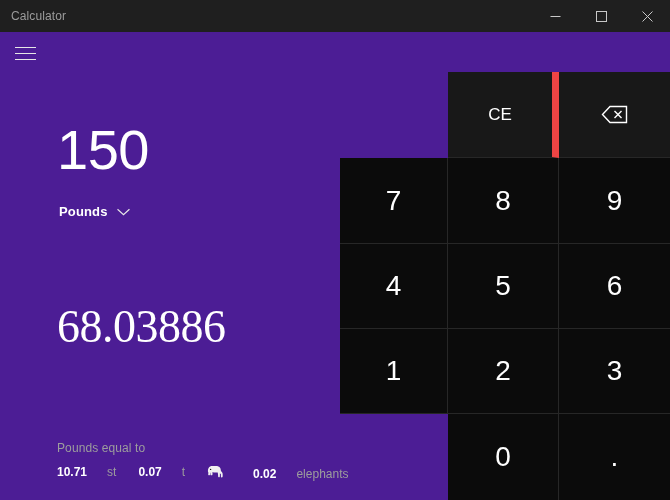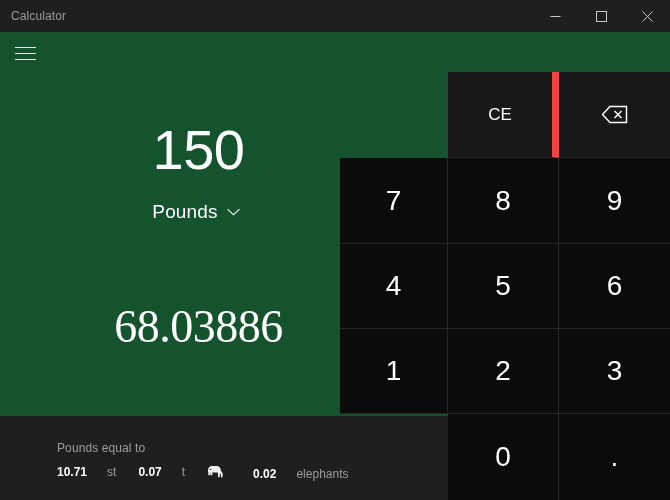--- a/index.html
+++ b/index.html
@@ -13,22 +13,22 @@
   body {
     background: #1f1f1f;
     font-family: "Liberation Sans", "DejaVu Sans", sans-serif;
     color: #ffffff;
     -webkit-font-smoothing: antialiased;
   }
 
   #app {
     position: relative;
     width: 670px;
-    height: 416px;
-    background: #14532d;
+    height: 500px;
+    background: #4c1d95;
   }
 
   
   .titlebar {
     position: absolute;
     left: 0; top: 0;
     width: 670px;
     height: 32px;
     background: #1f1f1f;
   }
@@ -113,21 +113,21 @@
 
   
   .convert-panel {
     position: absolute;
     left: 0;
     top: 72px;
     width: 340px;
     height: 428px;
   }
 
-  .unit-block { position: absolute; left: 0; width: 340px; text-align: center; }
+  .unit-block { position: absolute; left: 0; width: 340px; }
   .unit-block.top    { top: 46px; }
   .unit-block.bottom { top: 228px; }
 
   .unit-value {
     padding-left: 57px;
     color: #ffffff;
     font-weight: 300;
     white-space: nowrap;
     overflow: hidden;
   }
@@ -147,23 +147,23 @@
     display: inline-flex;
     align-items: center;
     gap: 9px;
     margin-left: 57px;
     margin-top: 18px;
     padding: 3px 7px 3px 2px;
     cursor: default;
   }
 
   .unit-name {
-    font-size: 19px;
+    font-size: 13px;
     line-height: 17px;
-    font-weight: 400;
+    font-weight: 700;
     color: #ffffff;
     letter-spacing: 0.15px;
   }
 
   .chev { display: block; }
   .chev path {
     stroke: #e8e8e8;
     stroke-width: 1.2;
     fill: none;
     stroke-linecap: square;

